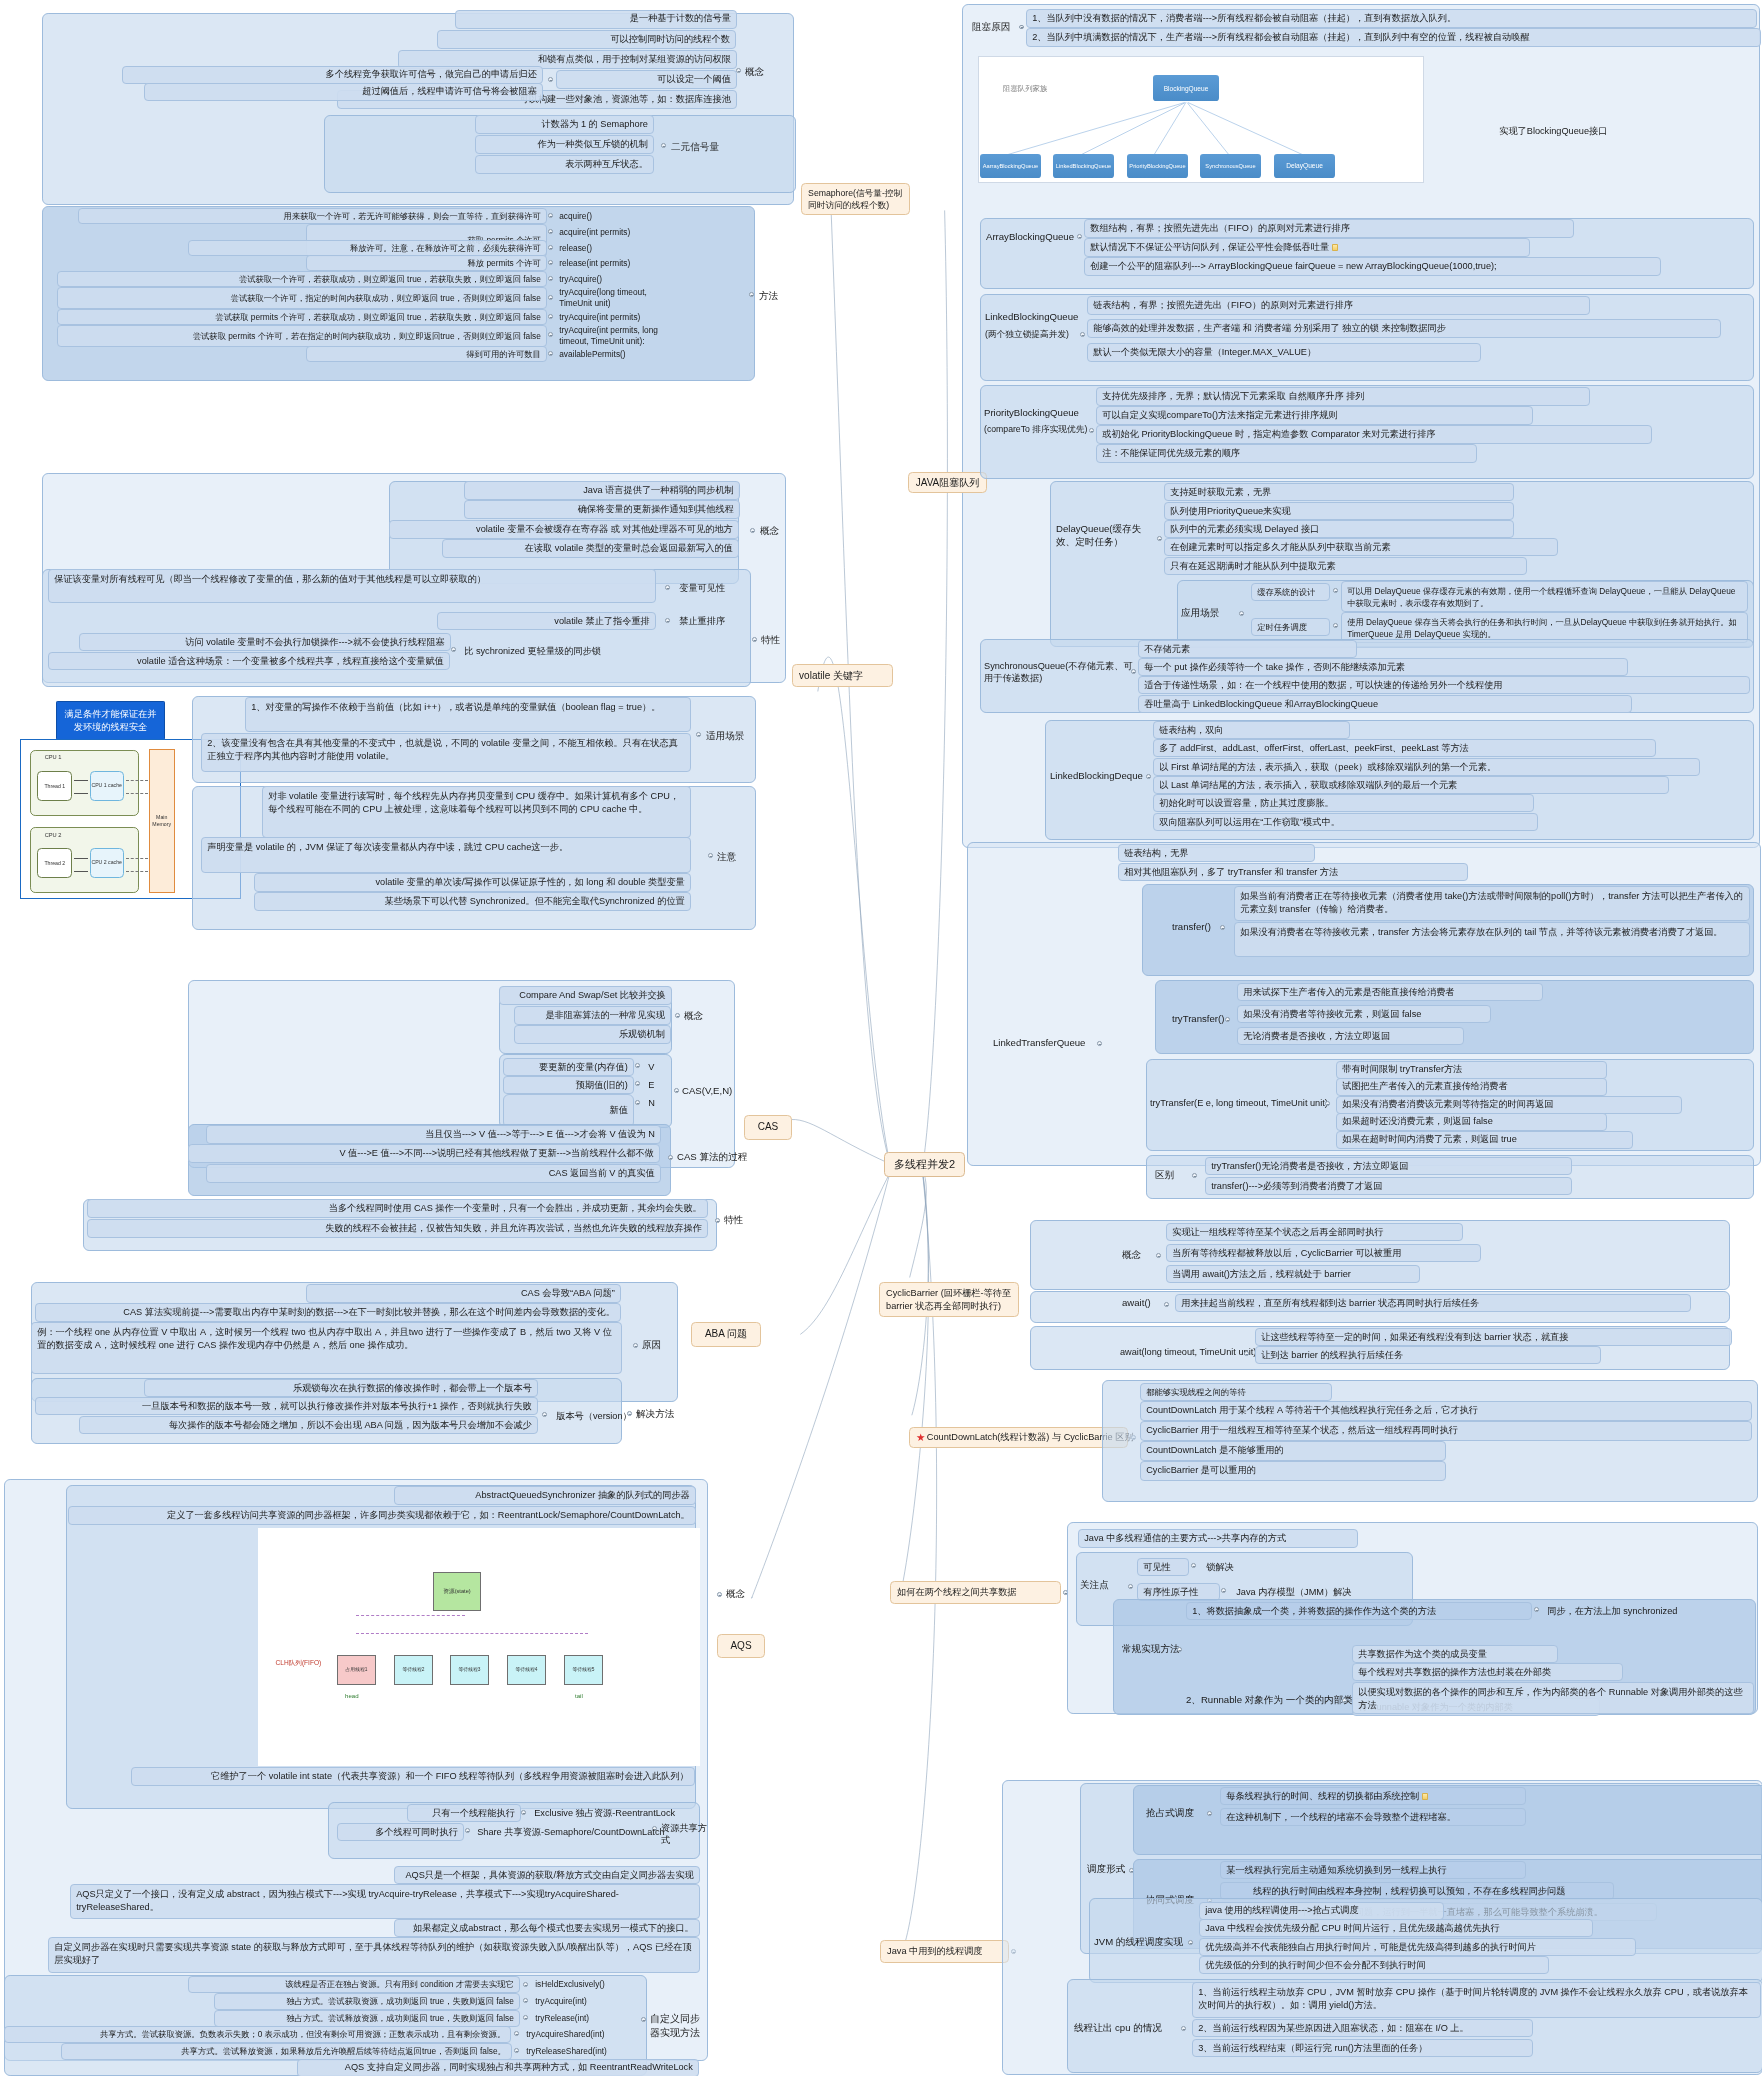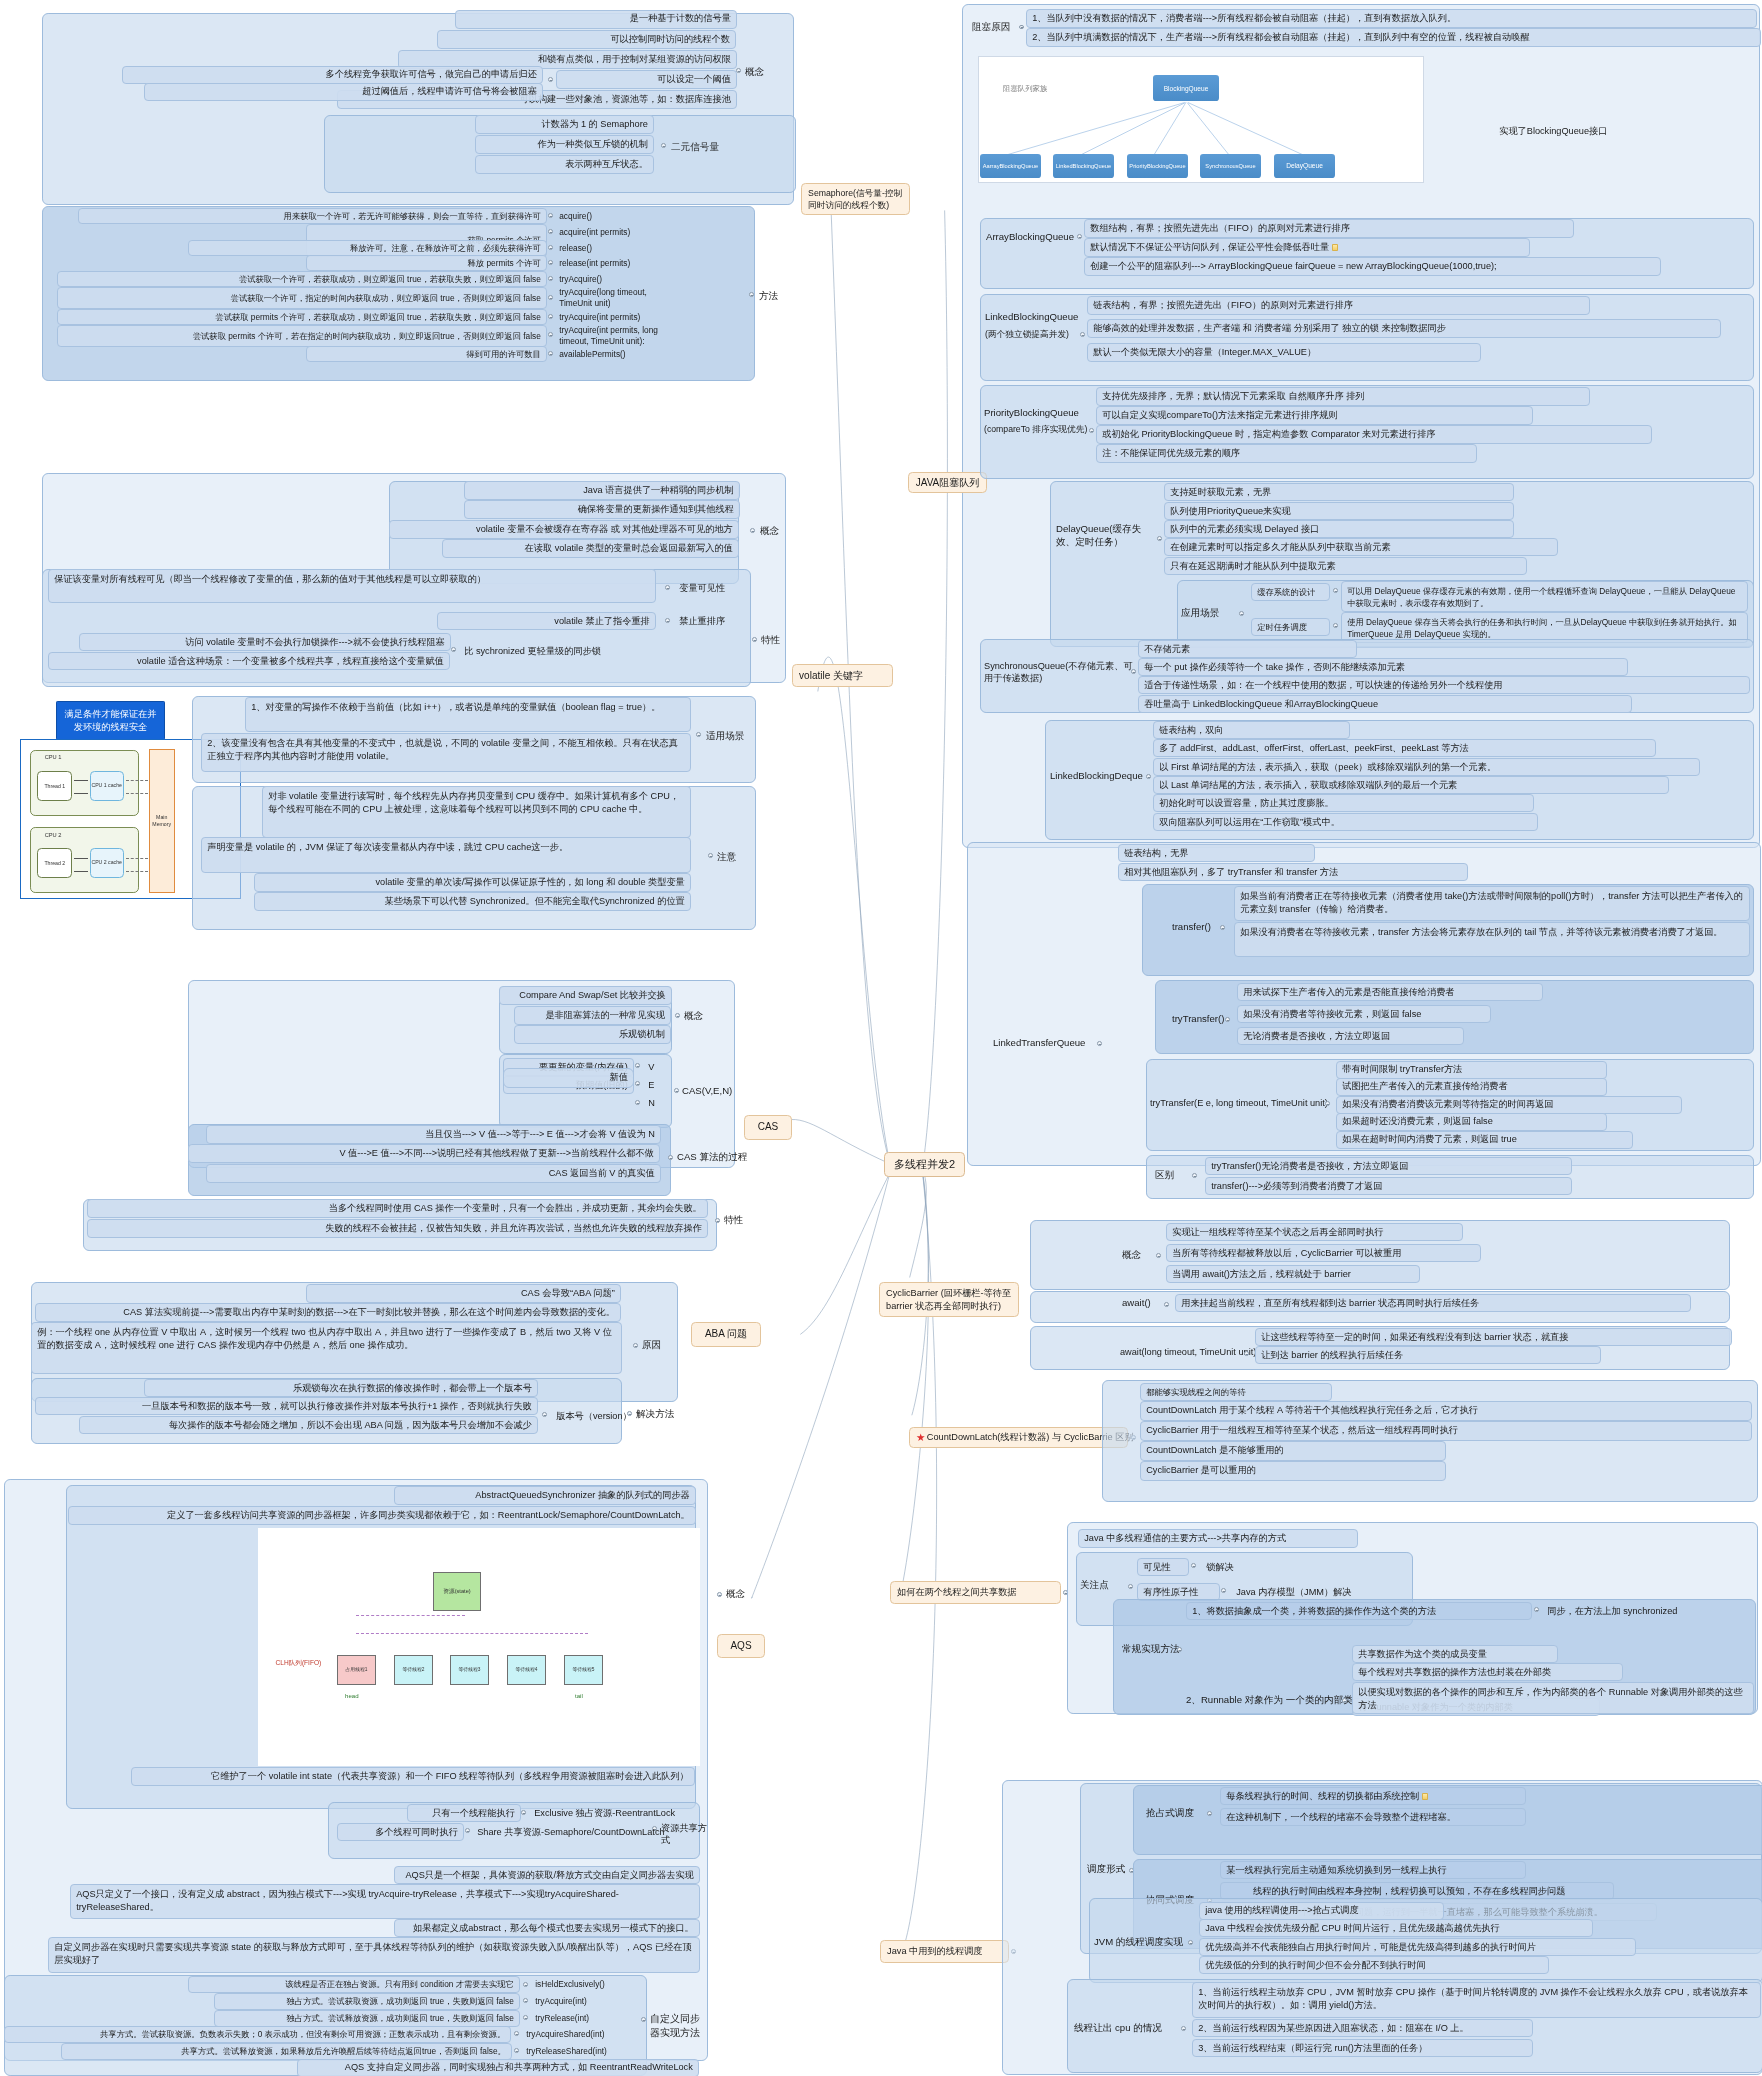--- a/index.html
+++ b/index.html
@@ -304,21 +304,21 @@
 
   <div class="grp" style="left:499px; top:1054px; width:173px; height:74px;"></div>
   <div class="blabel" style="left:682px; top:1085px;">CAS(V,E,N)</div>
   <div class="bullet" style="left:674px; top:1088px;"></div>
   <div class="node" style="left:503px; top:1058px; width:131px; height:18.4px; justify-content:flex-end;">要更新的变量(内存值)</div>
   <div class="node plain" style="left:643px; top:1058px; width:22px; height:18.4px;">V</div>
   <div class="bullet" style="left:635px; top:1063px;"></div>
   <div class="node" style="left:503px; top:1076px; width:131px; height:18.4px; justify-content:flex-end;">预期值(旧的)</div>
   <div class="node plain" style="left:643px; top:1076px; width:22px; height:18.4px;">E</div>
   <div class="bullet" style="left:635px; top:1081px;"></div>
-  <div class="node" style="left:503px; top:1068px; width:131px; height:20px; justify-content:flex-end;border-radius:6px;">新值</div>
+  <div class="node" style="left:503px; top:1094px; width:131px; height:34px; justify-content:flex-end;border-radius:6px;">新值</div>
   <div class="node plain" style="left:643px; top:1094px; width:22px; height:18.4px;">N</div>
   <div class="bullet" style="left:635px; top:1100px;"></div>
 
   <div class="grp deep" style="left:188px; top:1124px; width:483px; height:72px;"></div>
   <div class="blabel" style="left:677px; top:1151px;">CAS 算法的过程</div>
   <div class="bullet" style="left:668px; top:1155px;"></div>
   <div class="node" style="left:206px; top:1125px; width:455px; height:19px; justify-content:flex-end;">当且仅当---&gt; V 值---&gt;等于---&gt; E 值---&gt;才会将 V 值设为 N</div>
   <div class="node" style="left:188px; top:1144px; width:472px; height:19px; justify-content:flex-end;">V 值---&gt;E 值---&gt;不同---&gt;说明已经有其他线程做了更新---&gt;当前线程什么都不做</div>
   <div class="node" style="left:206px; top:1164px; width:455px; height:19px; justify-content:flex-end;">CAS 返回当前 V 的真实值</div>
 

